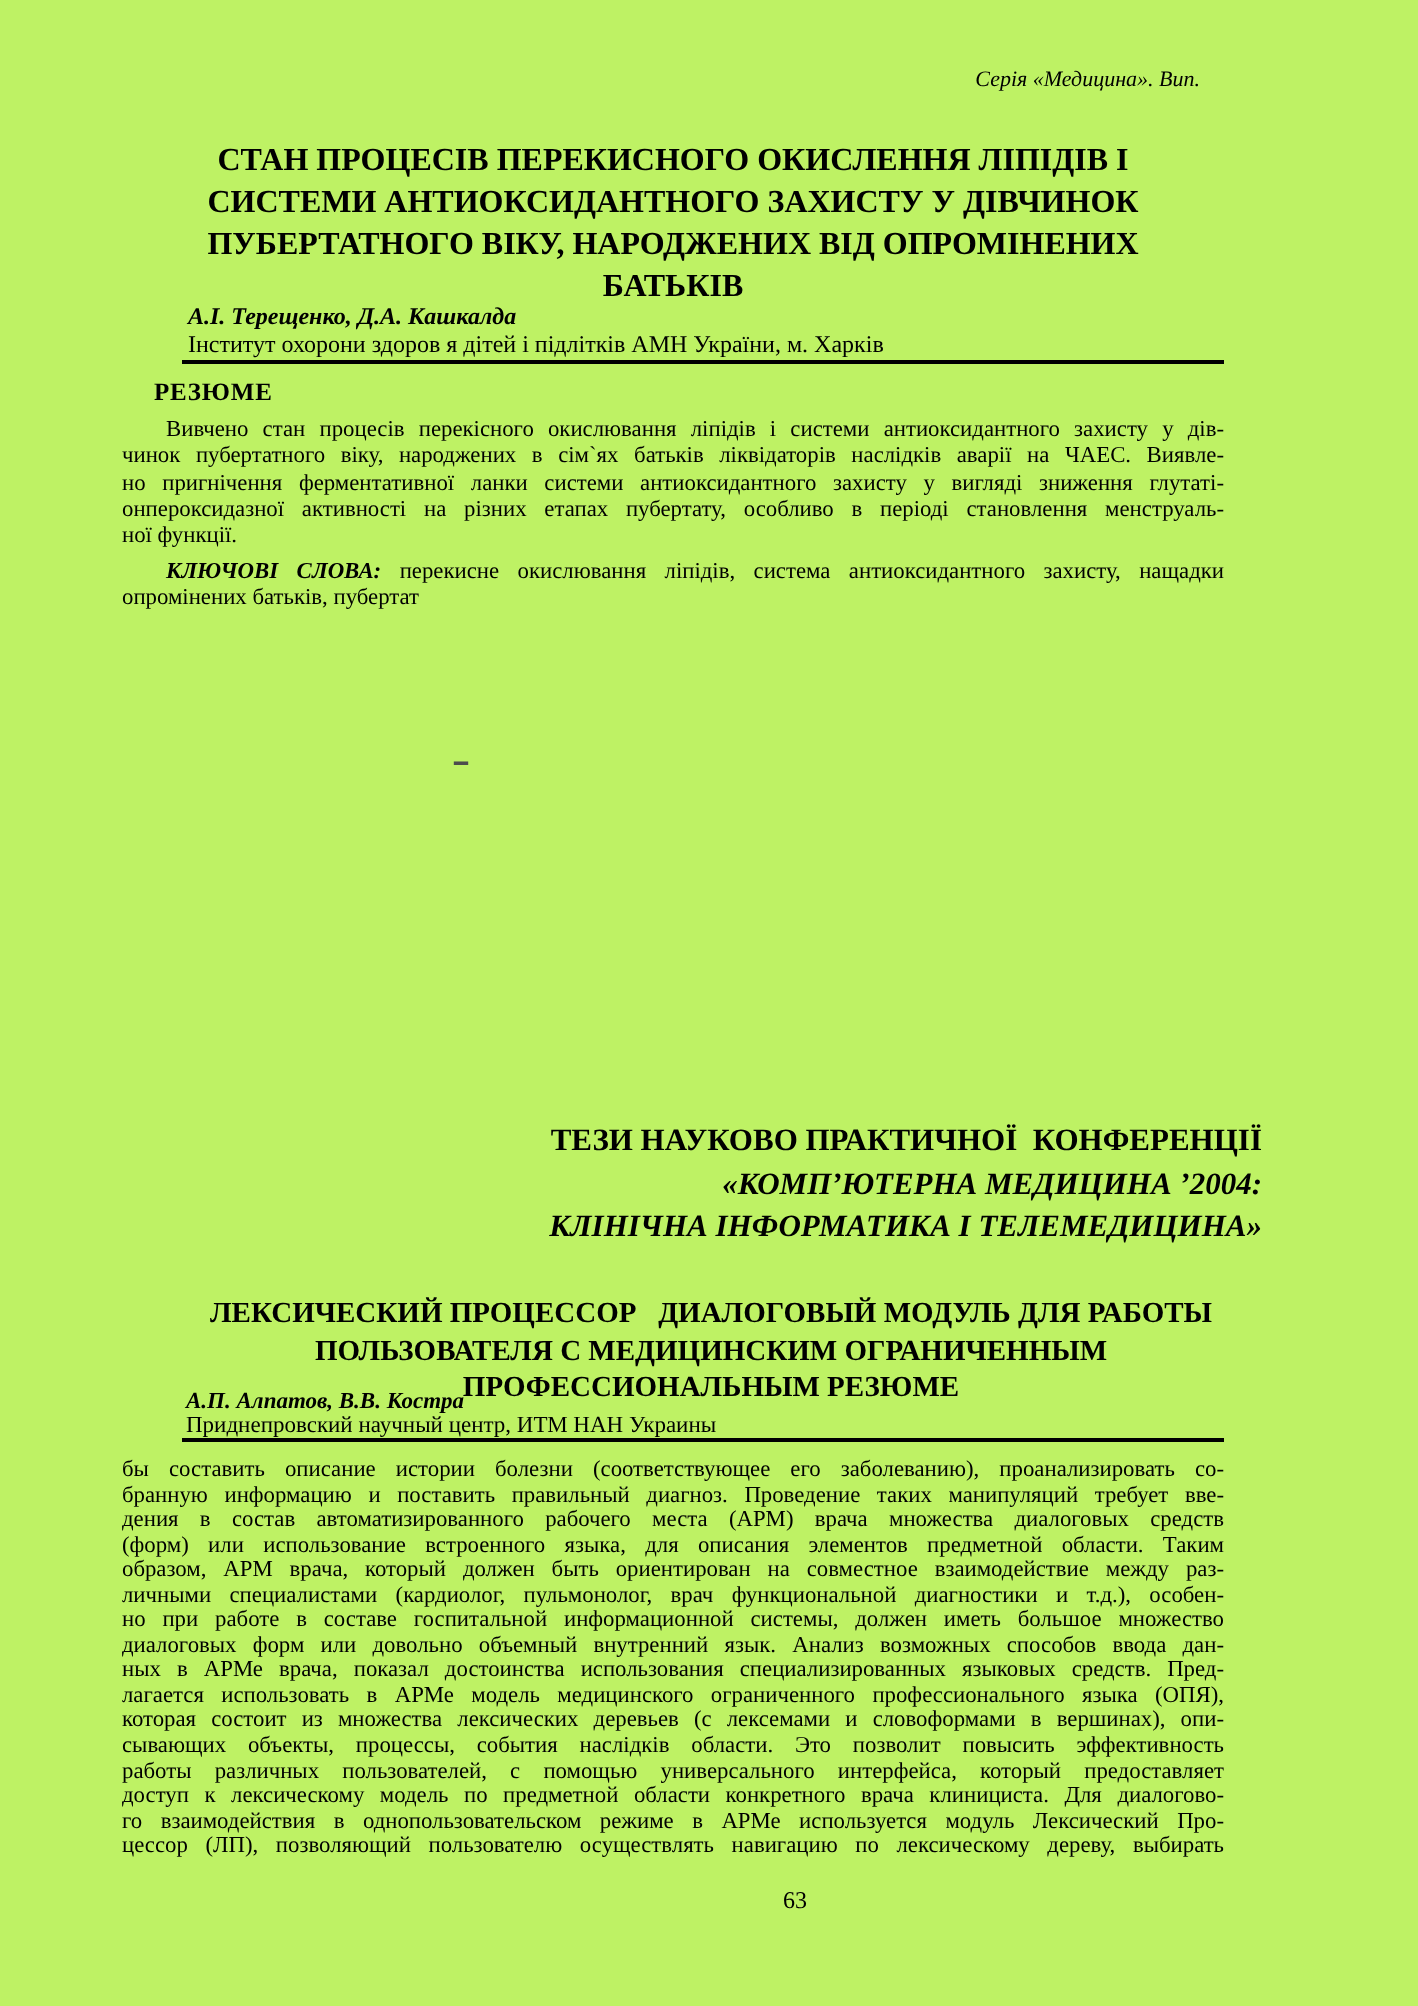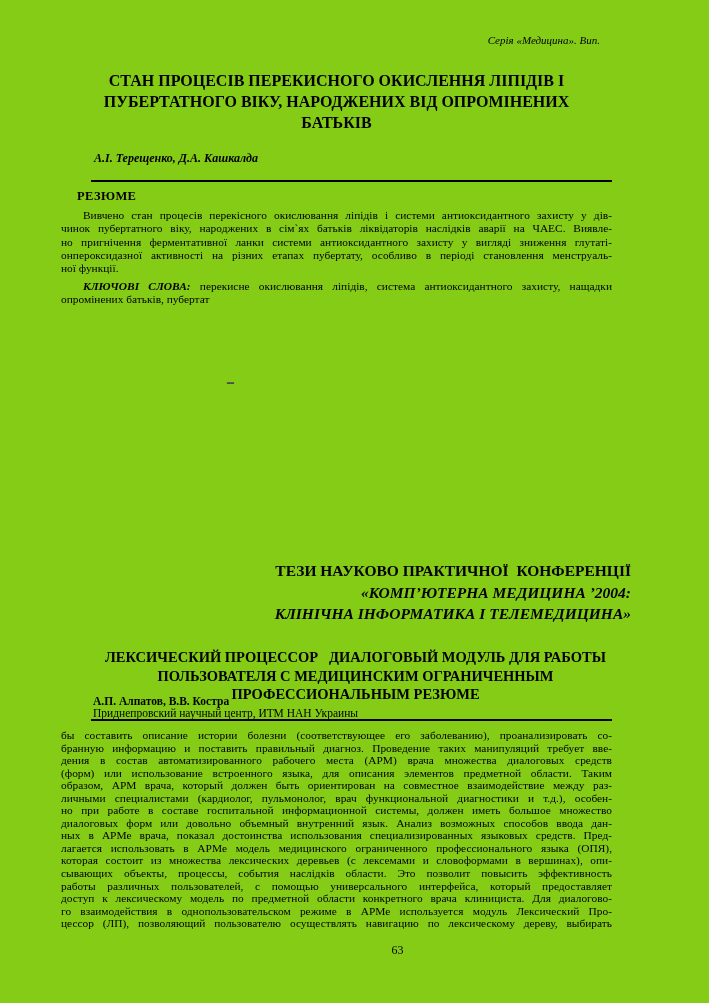--- a/index.html
+++ b/index.html
@@ -1,17 +1,17 @@
 <!DOCTYPE html>
 <html><head>
 <meta charset="utf-8">
 <style>
   html,body { margin:0; padding:0; background:#ffffff; }
   .page {
-    position:relative; width:709px; height:1003px; background:#84cc16;
+    position:relative; width:709px; height:1003px; background:#bef264;
     font-family:"Liberation Serif","DejaVu Serif",serif; color:#000;
     overflow:hidden;
   }
   .series-header { position:absolute; top:34px; right:109px; font-style:italic; font-size:11px; }
 
   .a1-title { position:absolute; top:70px; left:61px; width:551px; font-weight:bold; font-size:16px; line-height:21px; }
   .center-lines .tline { text-align:center; text-align-last:center; white-space:pre; }
 
   .a1-authors { position:absolute; top:151px; left:94px; font-weight:bold; font-style:italic; font-size:12px; }
   .a1-affil   { position:absolute; top:165px; left:94px; font-size:12px; }
@@ -32,39 +32,41 @@
   .tline.indent-first { text-indent:22px; }
   .kw-label { font-weight:bold; font-style:italic; }
 
   .stray-mark { position:absolute; top:374px; left:227px; font-size:14px; font-weight:bold; color:#4d4d4d; transform:scaleY(1.8); }
 
   .conf-block { position:absolute; top:560px; left:80px; width:551px; text-align:right; font-weight:bold; font-size:15.5px; line-height:21.5px; }
   .conf-block > div { white-space:pre; }
   .conf-l2, .conf-l3 { font-style:italic; }
 
   .a2-title { position:absolute; top:648px; left:80px; width:551px; font-weight:bold; font-size:14.5px; line-height:18.5px; }
-  .a2-authors { position:absolute; top:695px; left:93px; font-weight:bold; font-size:11.5px; }
+  .a2-authors { position:absolute; top:695px; left:93px; font-weight:bold; font-style:italic; font-size:11.5px; }
   .a2-affil   { position:absolute; top:707px; left:93px; font-size:11.5px; }
 
   .page-number { position:absolute; top:943px; left:0; width:709px; text-align:center; font-size:12px;padding-left:43px; }
 </style>
 </head>
 <body>
 
 <div class="page">
 
   <div class="series-header">Серія «Медицина». Вип.</div>
 
   <div class="a1-title center-lines">
       <div class="tline">СТАН ПРОЦЕСІВ ПЕРЕКИСНОГО ОКИСЛЕННЯ ЛІПІДІВ І</div>
+      <div class="tline">СИСТЕМИ АНТИОКСИДАНТНОГО ЗАХИСТУ У ДІВЧИНОК</div>
       <div class="tline">ПУБЕРТАТНОГО ВІКУ, НАРОДЖЕНИХ ВІД ОПРОМІНЕНИХ</div>
       <div class="tline">БАТЬКІВ</div>
     </div>
 
   <div class="a1-authors">А.І. Терещенко, Д.А. Кашкалда</div>
+  <div class="a1-affil">Інститут охорони здоров я дітей і підлітків АМН України, м. Харків</div>
 
   <div class="rule rule1"></div>
 
   <div class="resume-heading">РЕЗЮМЕ</div>
 
   <div class="para resume-para">
       <div class="tline indent-first">Вивчено стан процесів перекісного окислювання ліпідів і системи антиоксидантного захисту у дів-</div>
       <div class="tline">чинок пубертатного віку, народжених в сім`ях батьків ліквідаторів наслідків аварії на ЧАЕС. Виявле-</div>
       <div class="tline">но пригнічення ферментативної ланки системи антиоксидантного захисту у вигляді зниження глутаті-</div>
       <div class="tline">онпероксидазної активності на різних етапах пубертату, особливо в періоді становлення менструаль-</div>

